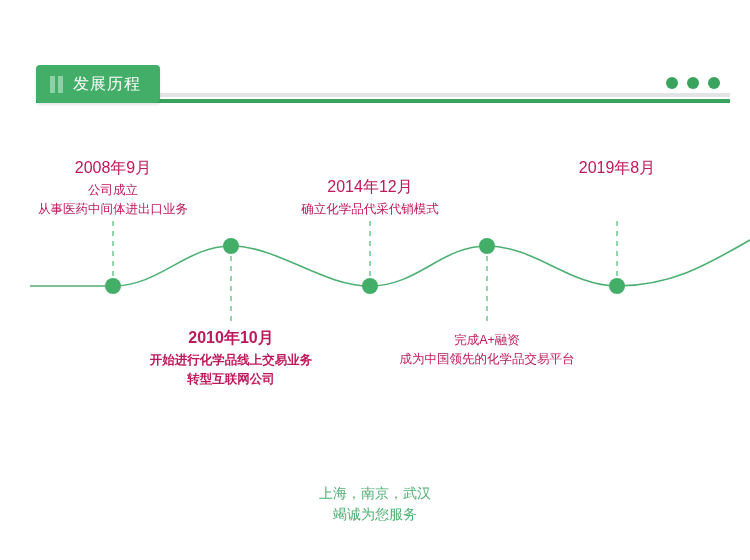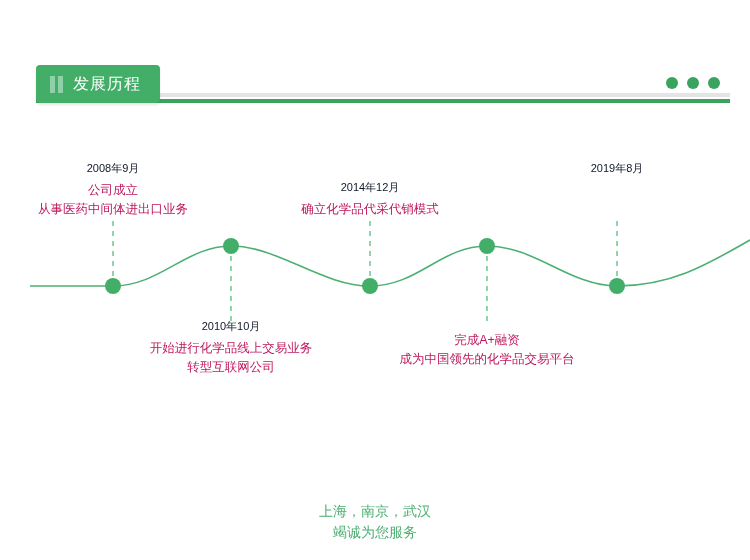--- a/index.html
+++ b/index.html
@@ -43,32 +43,32 @@
     display:block; width:12px; height:12px; border-radius:50%;
     background:#3aa45f;
   }
 
   
   .timeline { position:absolute; left:0; top:100px; width:750px; height:300px; }
   .wave-svg { position:absolute; left:0; top:0; width:750px; height:300px; }
 
   .milestone { position:absolute; text-align:center; }
   .milestone .m-year {
-    color:#0f172a; font-size:11px; line-height:20px; white-space:nowrap;
+    color:#be185d; font-size:16px; line-height:20px; white-space:nowrap;
   }
   .milestone .m-desc {
     color:#be185d; font-size:12.5px; line-height:19px; white-space:nowrap;
     margin-top:3px;
   }
 
   .m-above { transform:translateX(-50%); }
   .m-below { transform:translateX(-50%); }
 
   
-  .footer { position:absolute; left:0; top:488px; width:715px; height:60px; }
+  .footer { position:absolute; left:0; top:470px; width:715px; height:60px; }
   .footer-bar { position:absolute; top:33px; height:9px; background:#3aa45f; }
   .footer-bar-left  { left:35px;  width:260px; }
   .footer-bar-right { left:455px; width:260px; }
   .footer-text {
     position:absolute; left:0; top:13px; width:750px; text-align:center;
     color:#4caf72; font-size:14px; line-height:21px;
     background:#ffffff; z-index:2;
   }
   .footer-text span { display:block; background:#fff; }
   .footer-text .ft-line1 { padding:0 8px; }
@@ -122,21 +122,21 @@
       </g>
   </svg>
   <div id="milestone-layer">
       <div class="milestone m-above" style="left: 113px; top: 58px;">
         <div class="m-year">2008年9月</div>
         <div class="m-desc">
           <div>公司成立</div>
           <div>从事医药中间体进出口业务</div>
         </div>
       </div>
-      <div class="milestone m-below" style="left: 231px; top: 216px;">
+      <div class="milestone m-below" style="left: 231px; top: 228px; font-weight: bold;">
         <div class="m-year">2010年10月</div>
         <div class="m-desc">
           <div>开始进行化学品线上交易业务</div>
           <div>转型互联网公司</div>
         </div>
       </div>
       <div class="milestone m-above" style="left: 370px; top: 77px;">
         <div class="m-year">2014年12月</div>
         <div class="m-desc">
           <div>确立化学品代采代销模式</div>

